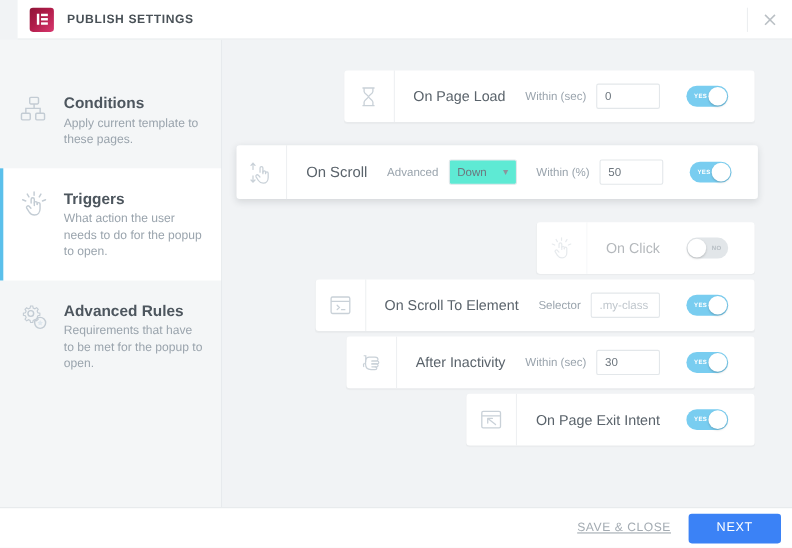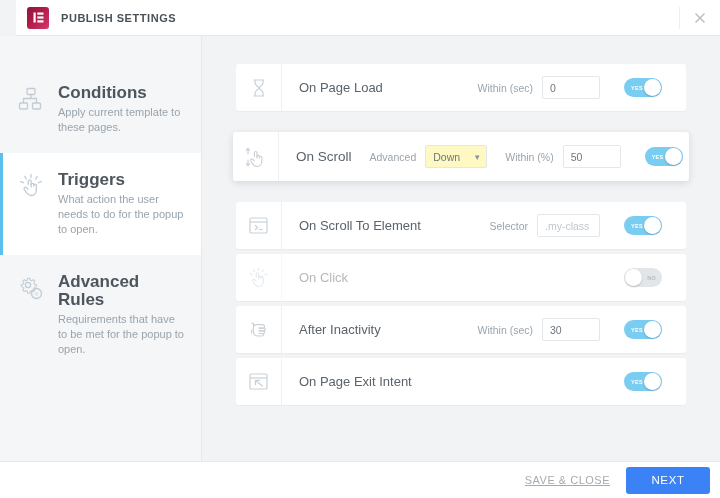--- a/index.html
+++ b/index.html
@@ -85,41 +85,41 @@
     background: #5bc0eb;
   }
   .side-icon {
     width: 34px; flex: 0 0 34px;
     color: #c3ccd4;
     display: flex; justify-content: center;
     padding-top: 2px;
   }
   .side-text { padding-left: 10px; }
   .side-title {
-    font-size: 17px;
+    font-size: 14px;
     font-weight: bold;
     color: #4d565e;
     line-height: 18px;
     margin-bottom: 3px;
   }
   .side-desc {
     font-size: 11px;
     color: #9aa4ad;
     line-height: 15px;
     max-width: 136px;
   }
 
   
   .main {
     flex: 1;
     background: #f1f3f5;
     padding: 28px 34px 0 34px;
     overflow: hidden;
   }
-  .rows { display: flex; flex-direction: column; gap: 5px; }
+  .rows { display: flex; flex-direction: column; gap: 5px; align-items: flex-end; }
 
   .row {
     background: #ffffff;
     border-radius: 3px;
     height: 47px;
     display: flex;
     align-items: center;
     box-shadow: 0 1px 1px rgba(0,0,0,.035);
   }
   .row.hovered {
@@ -172,21 +172,21 @@
     outline: none;
   }
   .text-input::placeholder { color: #c0c7cd; }
   .text-input.wide { width: 63px; }
 
   .select-wrap { position: relative; }
   .select-box {
     width: 62px; height: 23px;
     border: 1px solid #e3e7ea;
     border-radius: 2px;
-    background: #fef9c3;
+    background: #5eead4;
     font-size: 10.5px;
     color: #6d767e;
     display: flex; align-items: center;
     padding: 0 7px;
     cursor: pointer;
   }
   .caret {
     position: absolute;
     right: 6px; top: 50%;
     transform: translateY(-50%);
@@ -384,56 +384,56 @@
             <input class="text-input" type="text" value="50" style="">
           </div>
           <div class="toggle-cell">
             <div class="toggle on">
               <span class="tg-text">YES</span>
               <span class="knob"></span>
             </div>
           </div>
         </div>
 
-        <div class="row">
-          <div class="row-icon">
-            <svg width="21" height="21" viewBox="0 0 21 21" fill="none" stroke="currentColor" stroke-width="1.2">
-              <rect x="2" y="3" width="17" height="15" rx="1.3"></rect>
-              <path d="M2 7h17"></path>
-              <path d="M7.5 10.5l2 2-2 2M11.5 14.5h3" stroke-linecap="round"></path>
-            </svg>
-          </div>
-          <div class="row-label">On Scroll To Element</div>
-          <div class="row-spacer"></div>
-          <div class="field-group">
-            <span class="field-label">Selector</span>
-            <input class="text-input wide" type="text" placeholder=".my-class" style="">
-          </div>
-          <div class="toggle-cell">
-            <div class="toggle on">
-              <span class="tg-text">YES</span>
-              <span class="knob"></span>
-            </div>
-          </div>
-        </div>
-
         <div class="row off">
           <div class="row-icon">
             <svg width="21" height="21" viewBox="0 0 22 22" fill="none" stroke="currentColor" stroke-width="1.15" stroke-linecap="round">
               <path d="M11 1.2v2.4M5.8 2.8l1.2 2.1M16.2 2.8l-1.2 2.1M2.2 7.2l2.3.9M19.8 7.2l-2.3.9"></path>
               <path d="M8.6 10.4V7.4a1.3 1.3 0 0 1 2.6 0v5"></path>
               <path d="M11.2 10.5a1.2 1.2 0 0 1 2.4 0v1.3"></path>
               <path d="M13.6 11.3a1.2 1.2 0 0 1 2.4 0v3.9c0 2.9-1.8 5.2-4.5 5.2-2.2 0-3.4-.9-4.4-2.4l-2.1-3.3a1.28 1.28 0 0 1 2-1.55l1.5 1.65"></path>
             </svg>
           </div>
           <div class="row-label">On Click</div>
           <div class="row-spacer"></div>
           <div class="toggle-cell">
             <div class="toggle off">
               <span class="tg-text">NO</span>
+              <span class="knob"></span>
+            </div>
+          </div>
+        </div>
+
+        <div class="row">
+          <div class="row-icon">
+            <svg width="21" height="21" viewBox="0 0 21 21" fill="none" stroke="currentColor" stroke-width="1.2">
+              <rect x="2" y="3" width="17" height="15" rx="1.3"></rect>
+              <path d="M2 7h17"></path>
+              <path d="M7.5 10.5l2 2-2 2M11.5 14.5h3" stroke-linecap="round"></path>
+            </svg>
+          </div>
+          <div class="row-label">On Scroll To Element</div>
+          <div class="row-spacer"></div>
+          <div class="field-group">
+            <span class="field-label">Selector</span>
+            <input class="text-input wide" type="text" placeholder=".my-class" style="">
+          </div>
+          <div class="toggle-cell">
+            <div class="toggle on">
+              <span class="tg-text">YES</span>
               <span class="knob"></span>
             </div>
           </div>
         </div>
 
         <div class="row">
           <div class="row-icon">
             <svg width="21" height="21" viewBox="0 0 22 22" fill="none" stroke="currentColor" stroke-width="1.15" stroke-linecap="round">
               <path d="M4.2 4.6h1.6v5.2"></path>
               <path d="M5.8 8.2c.4-1.4 1.6-2.3 3.2-2.3h5.6c1.6 0 2.8.9 2.8 2.2 0 .9-.7 1.5-1.7 1.5h-4.1"></path>

